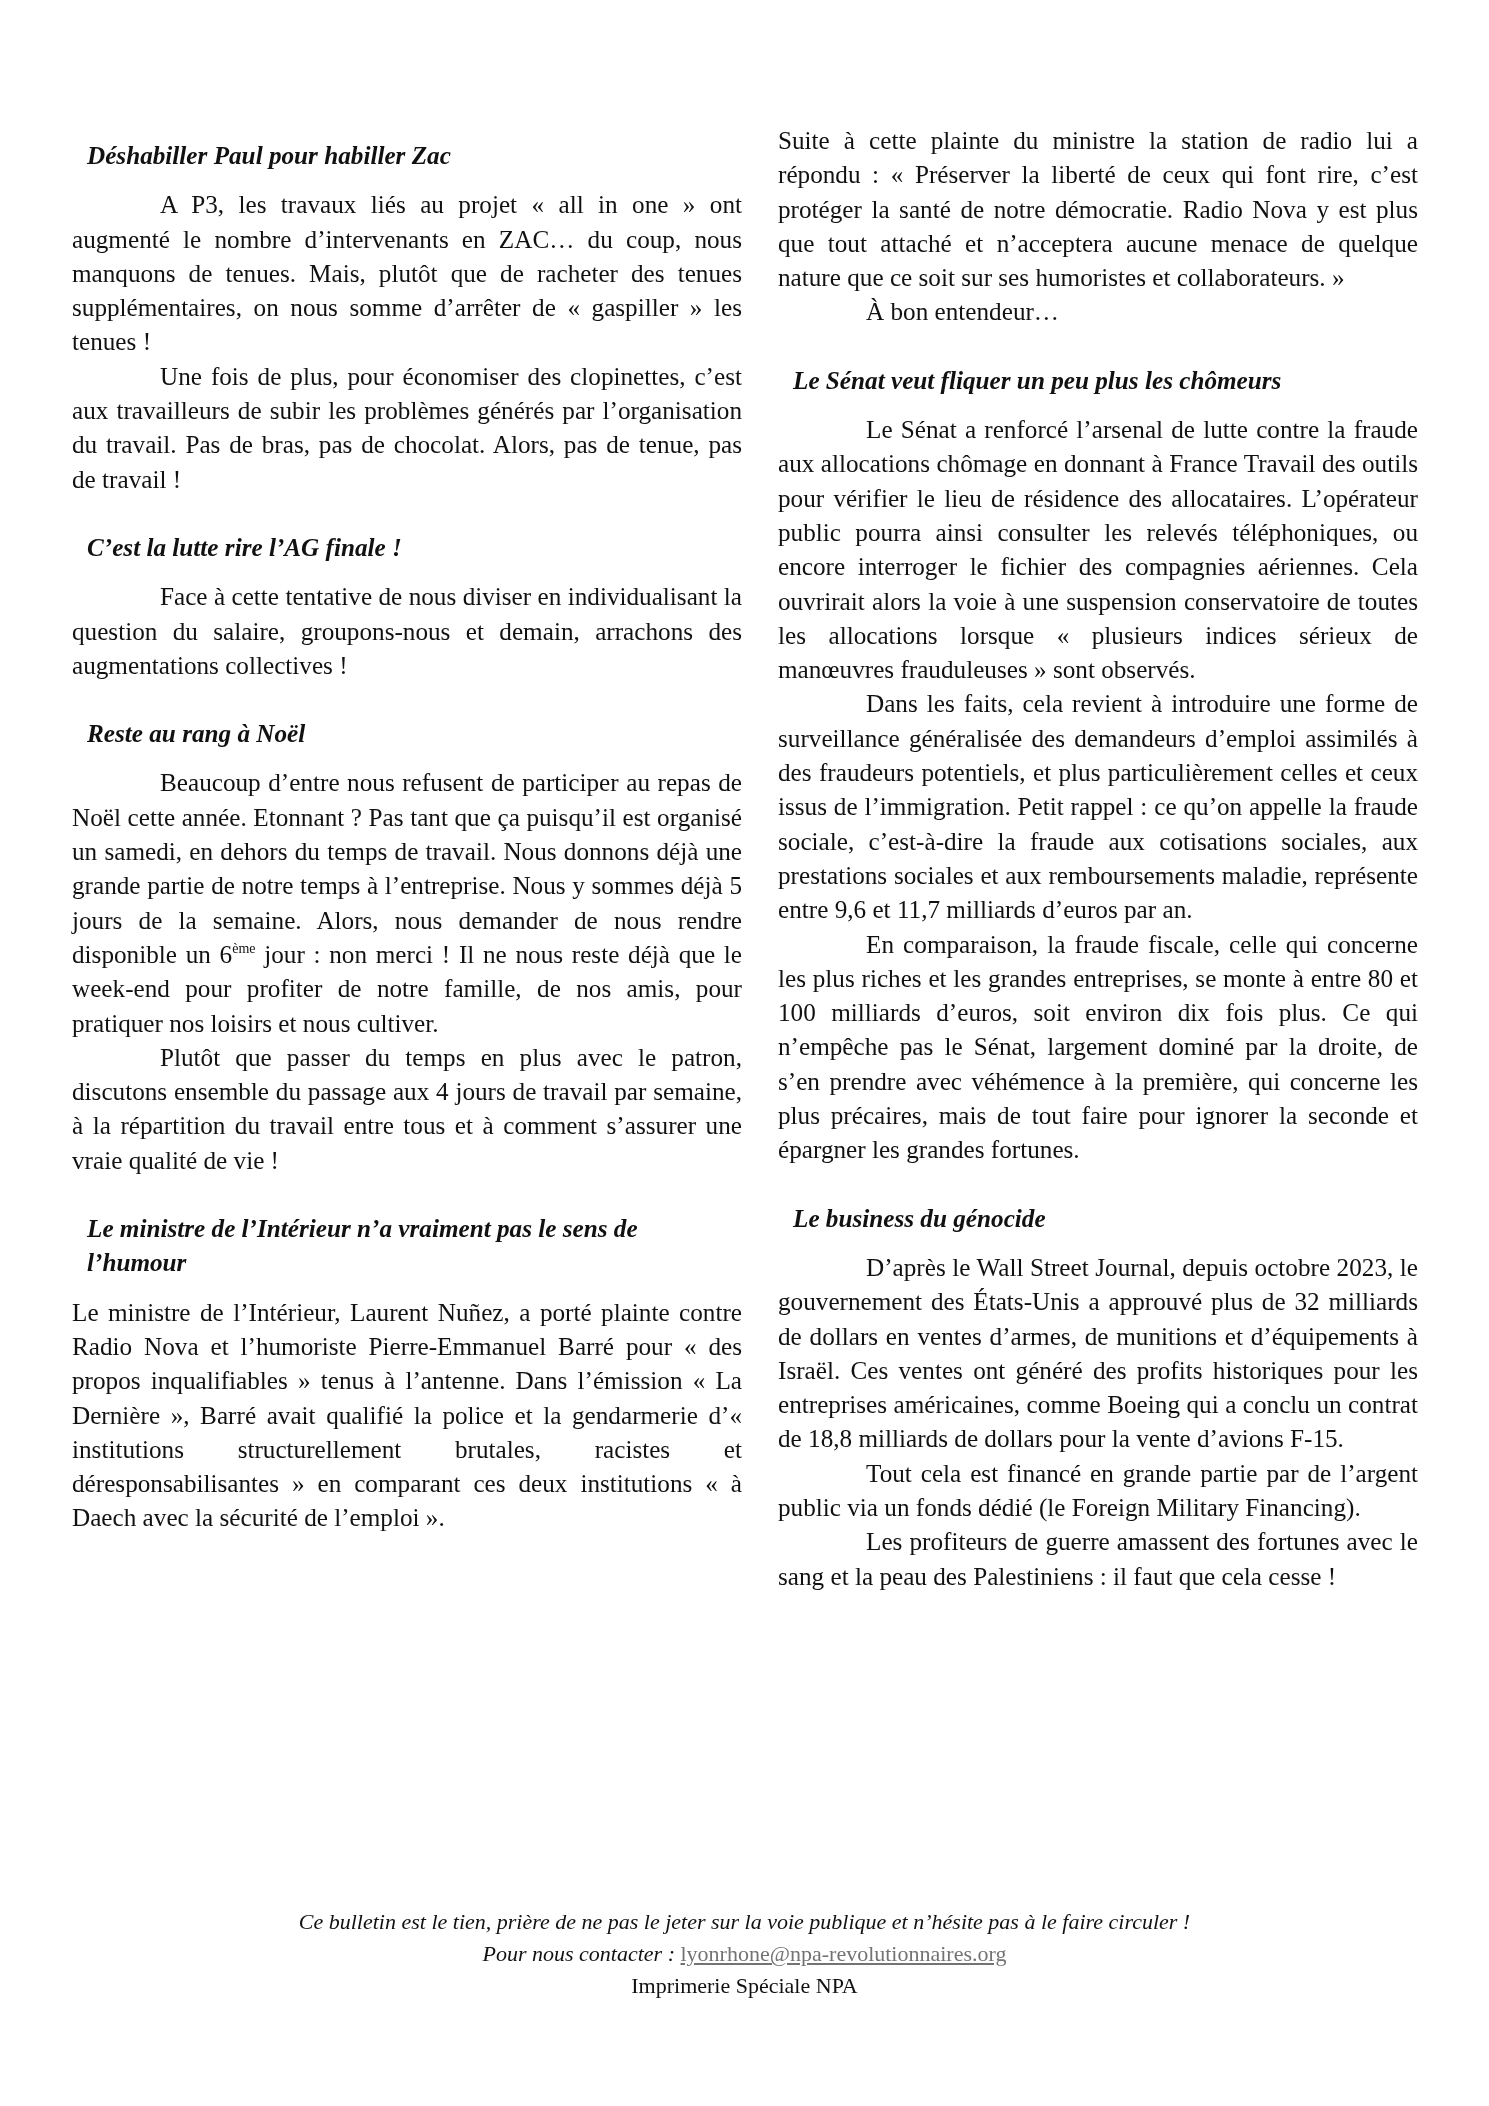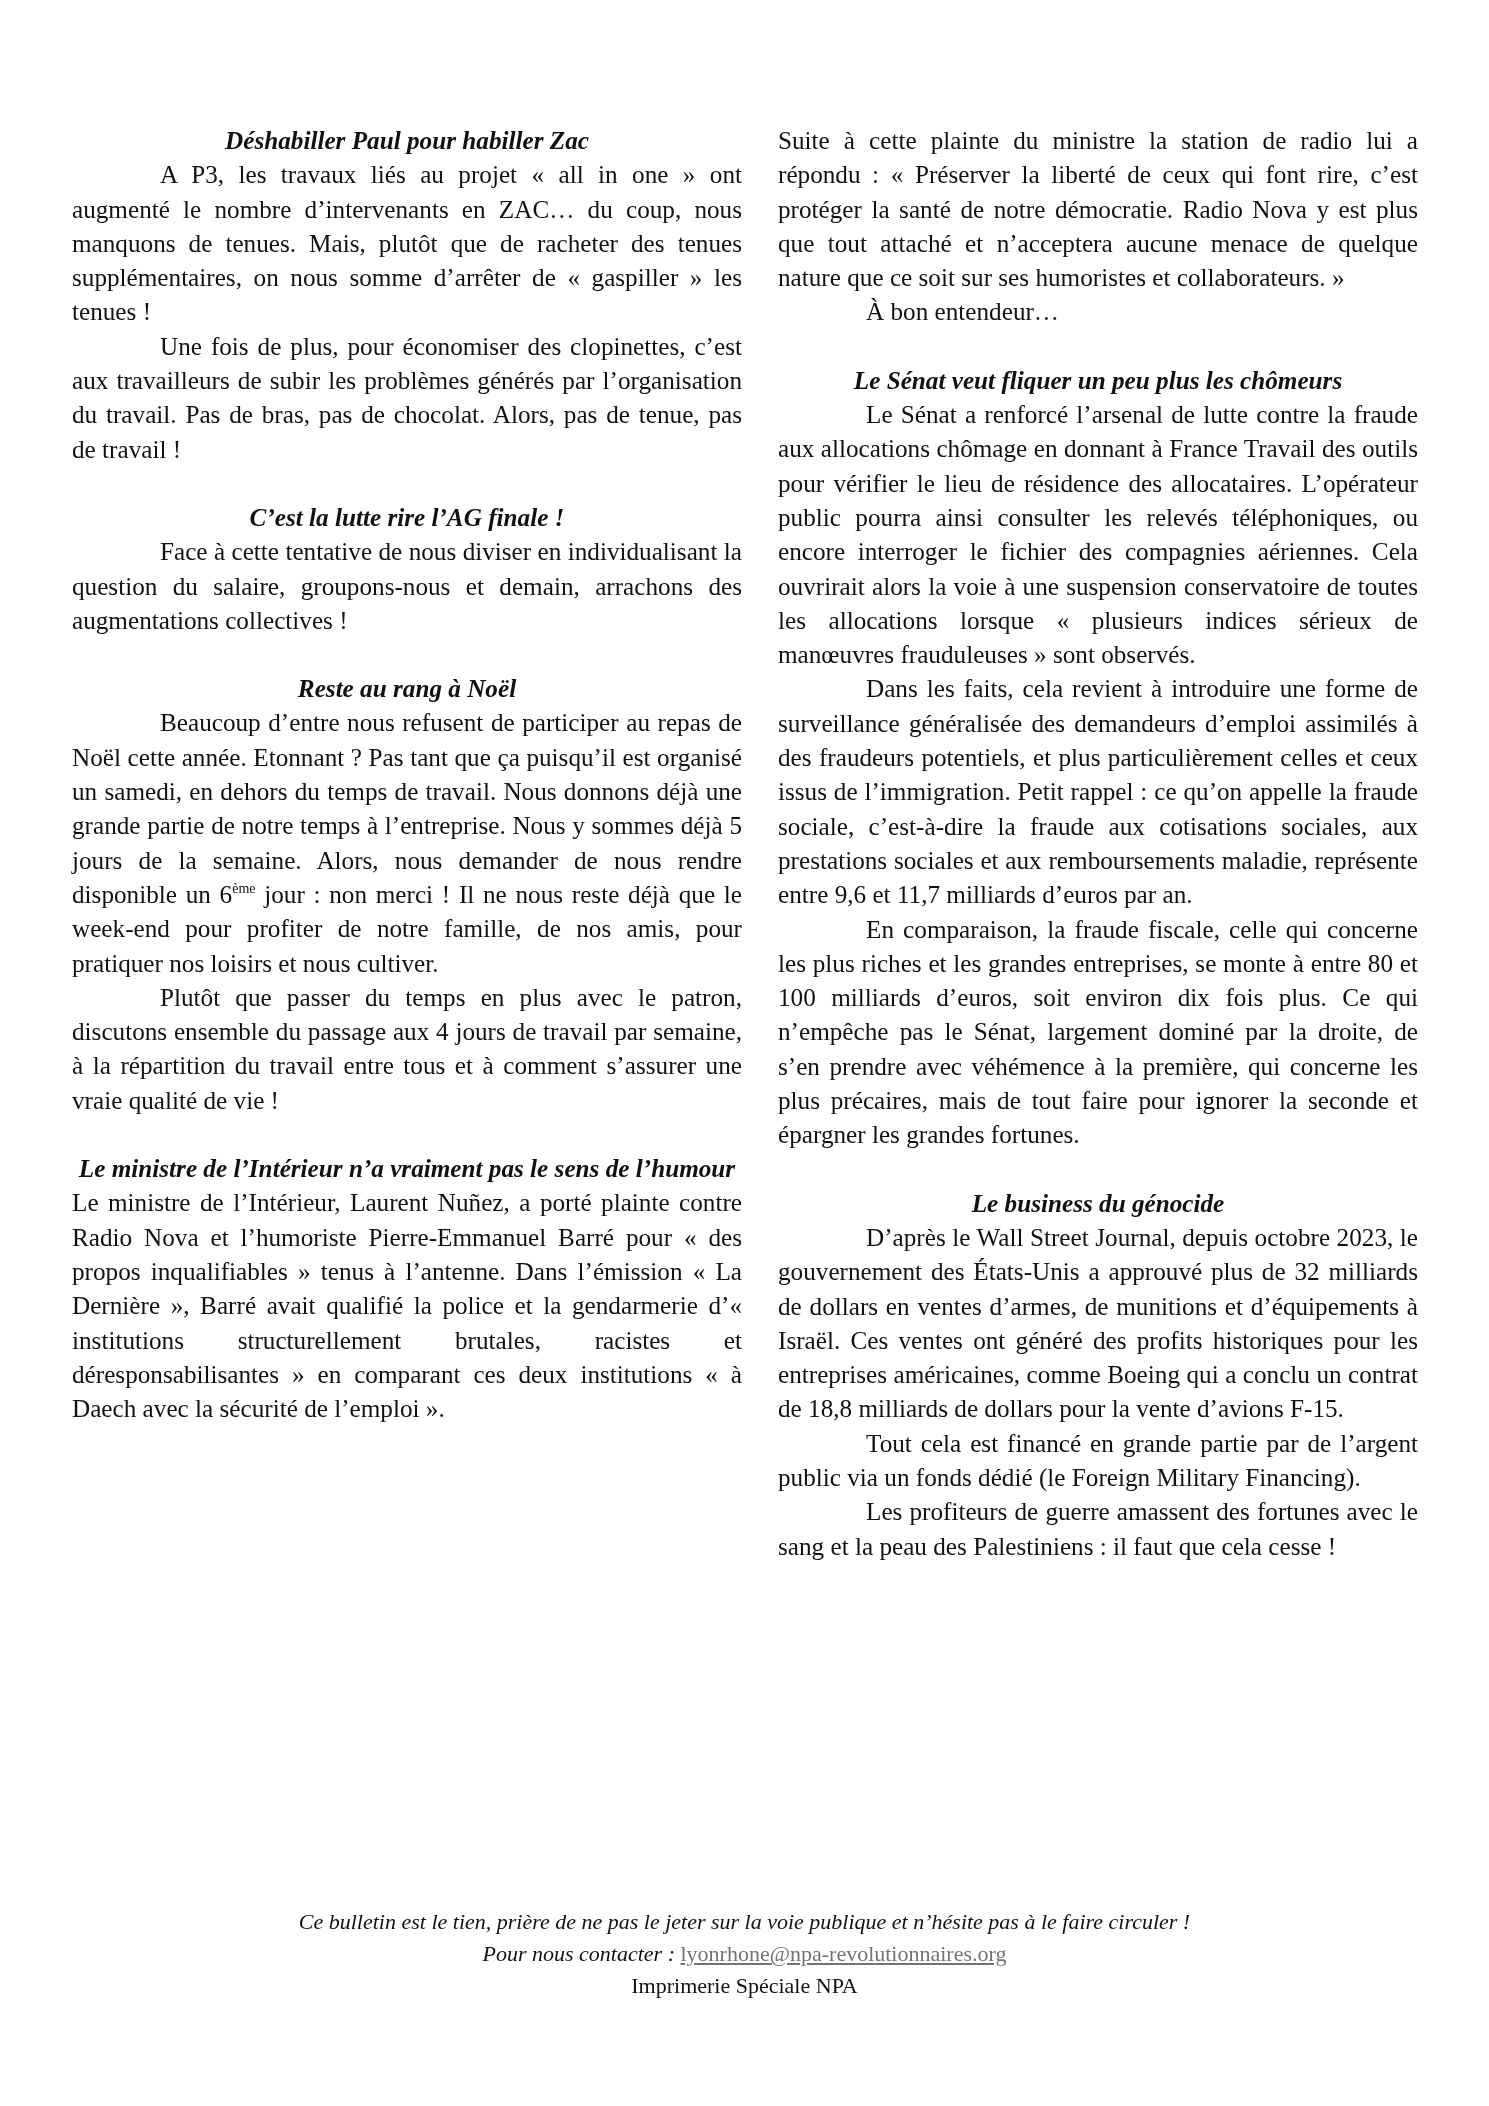--- a/index.html
+++ b/index.html
@@ -5,21 +5,21 @@
   html, body { margin: 0; padding: 0; background: #ffffff; }
   body { width: 1489px; height: 2106px; position: relative; overflow: hidden;
          font-family: "Liberation Serif", serif; color: #111; }
   .page { position: absolute; left: 72px; top: 124px; width: 1346px; }
   .col { position: absolute; top: 0; width: 670px; font-size: 25.2px; line-height: 34.3px;
          text-align: justify; }
   .col.left { left: 0; }
   .col.right { left: 706px; width: 640px; }
   .article { margin: 0 0 34px 0; }
   h2 { font-size: 25.2px; line-height: 34.3px; font-style: italic; font-weight: bold;
-       margin: 0; text-align: center; }
+       margin: 15px; text-align: left; }
   p { margin: 0; }
   p.ind { text-indent: 88px; }
   p.noind { text-indent: 0; }
   .it { }
   sup { font-size: 14px; line-height: 0; vertical-align: 10px; }
   .footer { position: absolute; left: 0; width: 1489px; top: 1906px; text-align: center;
             font-size: 22px; line-height: 32px; }
   .footer .it { font-style: italic; }
   .footer a { color: #1f5fbf; text-decoration: underline; }
 </style>

